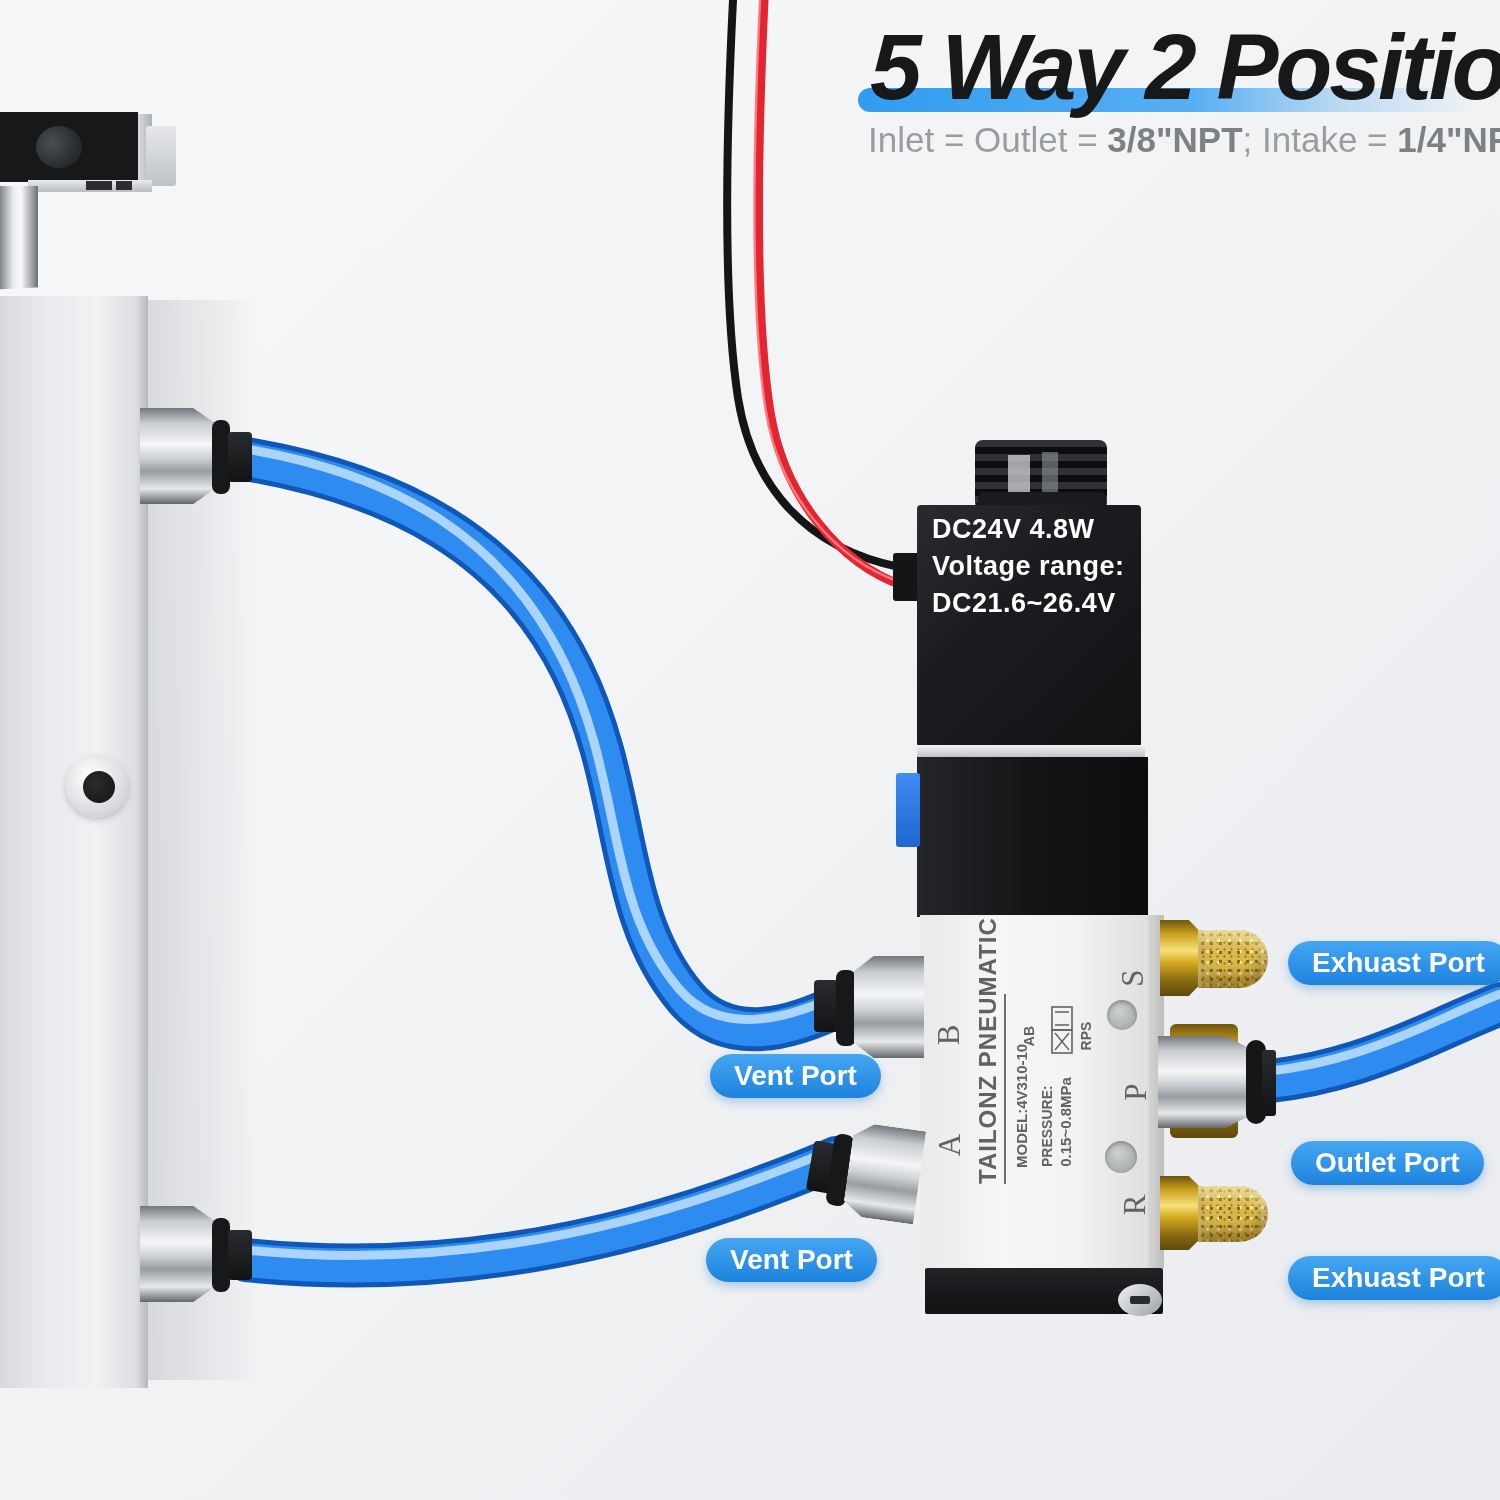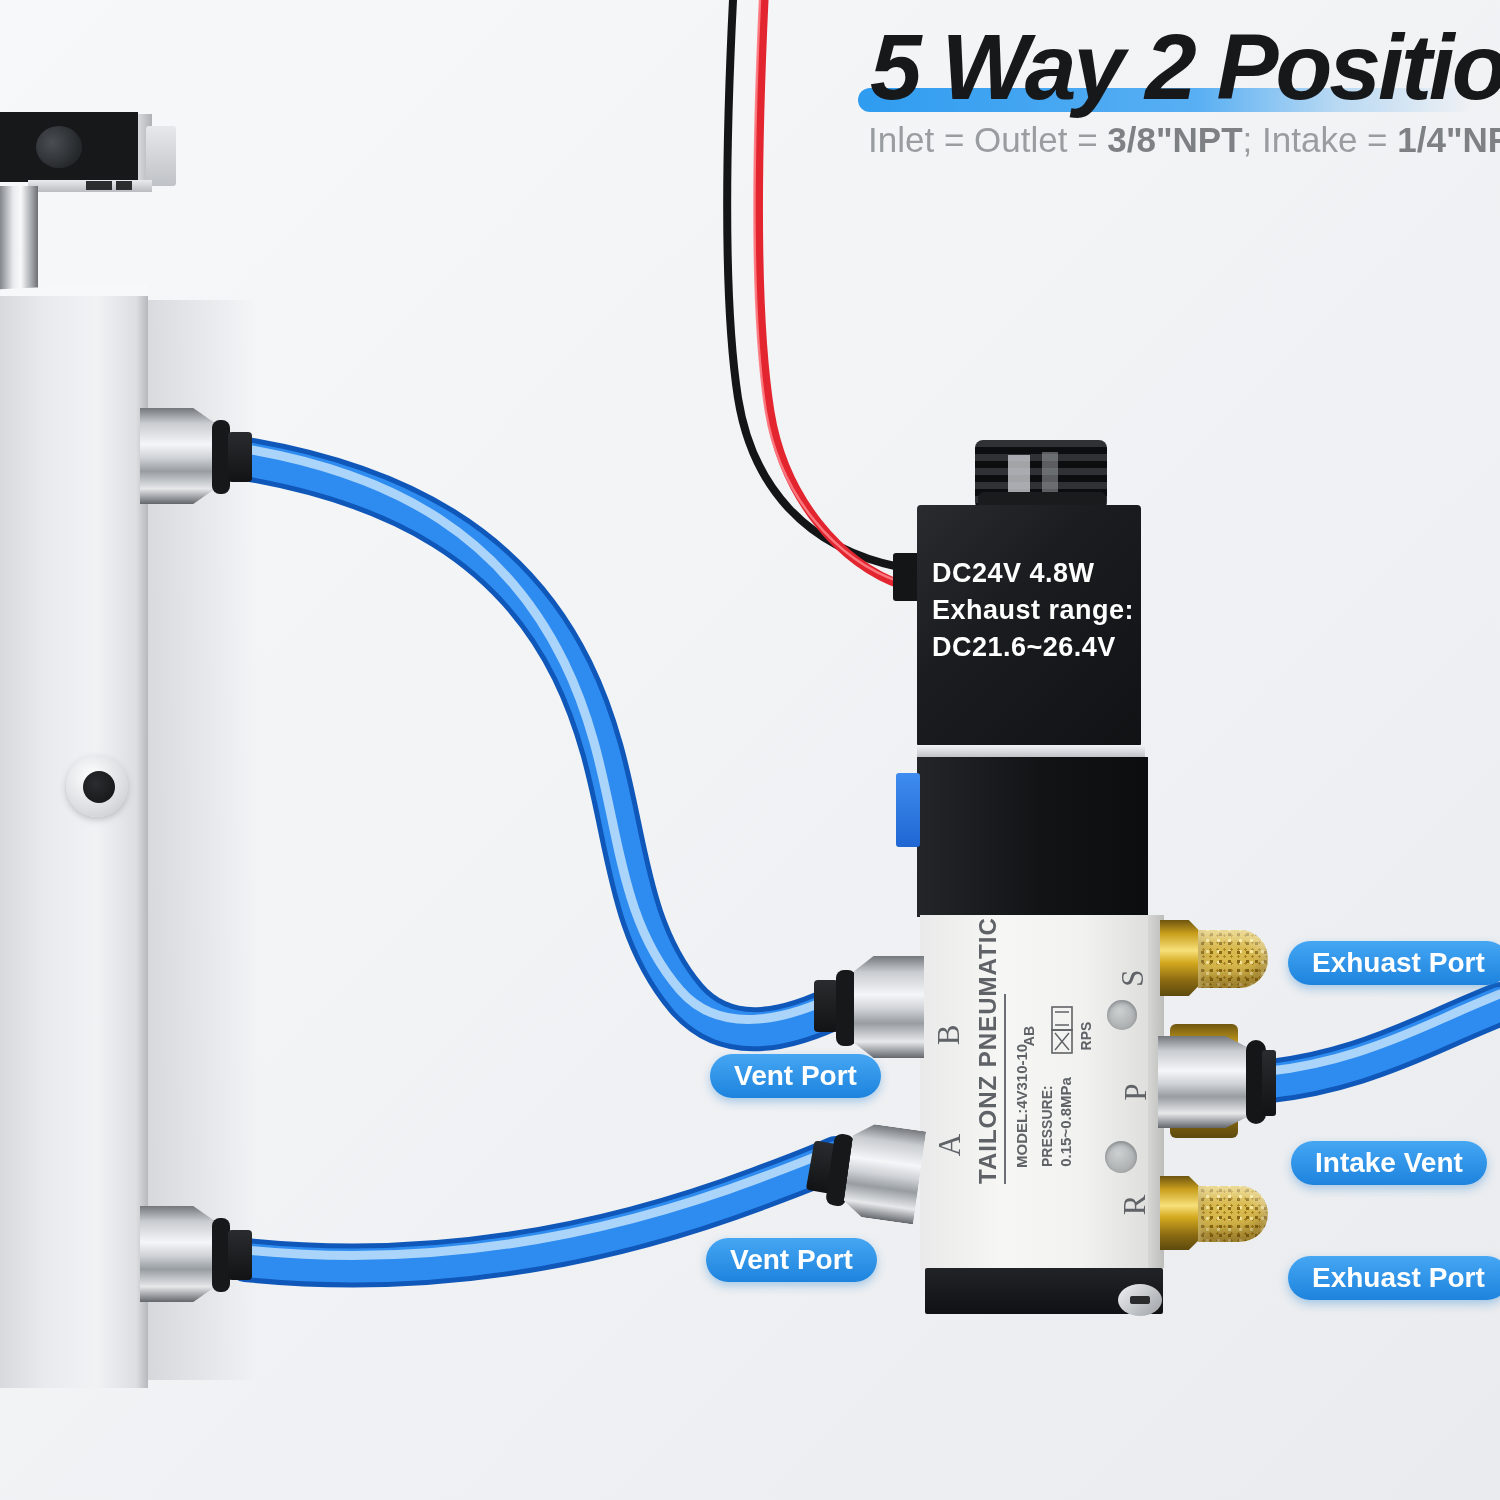--- a/index.html
+++ b/index.html
@@ -19,21 +19,21 @@
                       radial-gradient(#f6e9a4 1.4px,transparent 1.5px),
                       radial-gradient(#a8831c 1.3px,transparent 1.4px);
      background-size:9px 9px,11px 11px,7px 7px;
      background-position:0 0,4px 5px,2px 2px;
      border-radius:0 28px 28px 0/0 50% 50% 0;
      box-shadow:inset 0 10px 12px rgba(255,248,214,.55),inset 0 -12px 14px rgba(92,64,10,.5);}
   .pill{display:inline-flex;align-items:center;justify-content:center;
         padding:6px 24px;border-radius:28px;color:#fff;font-weight:700;font-size:28px;
         background:linear-gradient(180deg,#45a6f3 0%,#1d83dd 100%);
         box-shadow:0 4px 10px rgba(33,130,210,.35);white-space:nowrap;}
-  .coilline{color:#ffffff;font-weight:700;font-size:27px;letter-spacing:.5px;white-space:nowrap;margin-top:44px;}
+  .coilline{color:#ffffff;font-weight:700;font-size:27px;letter-spacing:.5px;white-space:nowrap;}
   .hole{border-radius:50%;background:radial-gradient(circle at 42% 38%,#cdd0d1,#a9acad 75%);
         box-shadow:inset 0 2px 4px rgba(90,95,100,.55);}
 </style>
 </head>
 <body>
 
 <div class="stage">
 
   <div class="abs" style="left:148px;top:300px;width:110px;height:1080px;
               background:linear-gradient(90deg,rgba(150,155,162,.30),rgba(150,155,162,0));"></div>
@@ -89,21 +89,21 @@
 
   <div class="abs" style="left:975px;top:440px;width:132px;height:70px;border-radius:8px;
               background:repeating-linear-gradient(180deg,#303134 0 7px,#0c0d0e 7px 14px);"></div>
   <div class="abs" style="left:1008px;top:455px;width:22px;height:40px;background:#c8cbd0;opacity:.8;"></div>
   <div class="abs" style="left:1042px;top:452px;width:16px;height:46px;background:#9da0a4;opacity:.55;"></div>
   <div class="abs" style="left:978px;top:492px;width:128px;height:18px;background:#1a1b1d;border-radius:6px;"></div>
 
   <div class="abs" style="left:917px;top:505px;width:224px;height:242px;border-radius:4px;
               background:linear-gradient(135deg,#2a2b2e 0%,#1b1c1f 40%,#111214 100%);"></div>
   <div class="abs coilline" style="left:932px;top:514px;">DC24V 4.8W</div>
-  <div class="abs coilline" style="left:932px;top:551px;">Exhaust range:</div>
+  <div class="abs coilline" style="left:932px;top:551px;">Voltage range:</div>
   <div class="abs coilline" style="left:932px;top:588px;">DC21.6~26.4V</div>
 
   <div class="abs" style="left:917px;top:745px;width:228px;height:14px;
               background:linear-gradient(180deg,#f2f3f5,#b9bcc0);"></div>
   <div class="abs" style="left:917px;top:757px;width:231px;height:160px;
               background:linear-gradient(90deg,#242528 0%,#121315 55%,#0c0d0e 100%);"></div>
   <div class="abs" style="left:896px;top:773px;width:24px;height:74px;border-radius:3px;
               background:linear-gradient(180deg,#3f8df0,#1f66d2);"></div>
 
   <div class="abs" style="left:920px;top:915px;width:230px;height:355px;
@@ -167,21 +167,21 @@
   <div class="abs goldV" style="left:1170px;top:1024px;width:68px;height:114px;border-radius:6px;"></div>
   <div class="abs silverV hexR" style="left:1158px;top:1036px;width:94px;height:92px;"></div>
   <div class="abs" style="left:1246px;top:1040px;width:20px;height:84px;background:#151617;border-radius:10px;"></div>
   <div class="abs blackpart" style="left:1262px;top:1050px;width:14px;height:66px;border-radius:3px;"></div>
 
   <div class="abs goldV hexR" style="left:1160px;top:1176px;width:40px;height:74px;"></div>
   <div class="abs muffler" style="left:1198px;top:1186px;width:70px;height:56px;"></div>
 
   <div class="abs pill" style="left:1288px;top:941px;">Exhuast Port</div>
   <div class="abs pill" style="left:710px;top:1054px;">Vent Port</div>
-  <div class="abs pill" style="left:1291px;top:1141px;">Intake Vent</div>
+  <div class="abs pill" style="left:1291px;top:1141px;">Outlet Port</div>
   <div class="abs pill" style="left:706px;top:1238px;">Vent Port</div>
   <div class="abs pill" style="left:1288px;top:1256px;">Exhuast Port</div>
 
   <div class="abs" style="left:858px;top:88px;width:615px;height:24px;border-radius:12px;
               background:linear-gradient(90deg,#2f9cf0 0%,#58aff3 55%,#b9d9f3 78%,rgba(233,237,241,.15) 100%);"></div>
   <div class="abs" style="left:870px;top:14px;font-size:93px;font-weight:800;font-style:italic;
               letter-spacing:-3px;color:#17181a;white-space:nowrap;">5 Way 2 Position</div>
   <div class="abs" style="left:868px;top:120px;font-size:35px;color:#9a9da0;white-space:nowrap;">
     <span>Inlet = Outlet = </span><span style="font-weight:700;color:#7e8184;">3/8"NPT</span><span>; Intake = </span><span style="font-weight:700;color:#7e8184;">1/4"NPT</span>
   </div>

